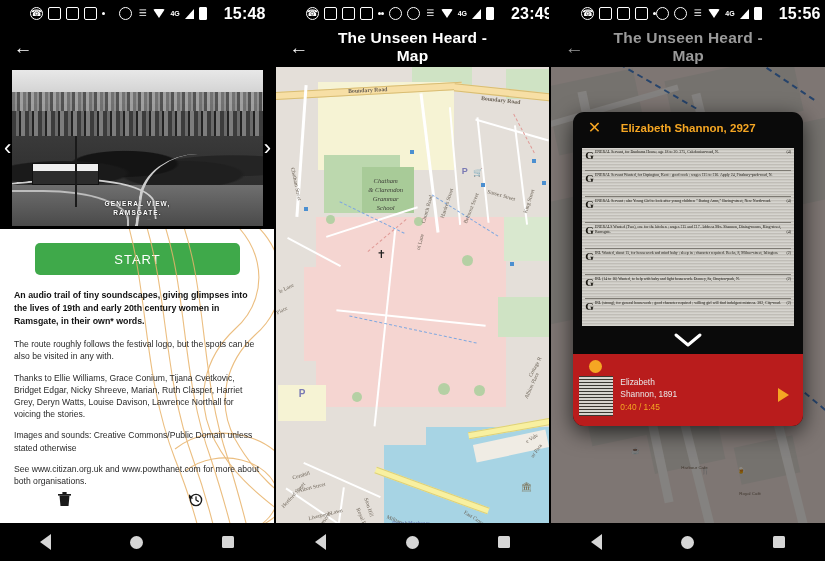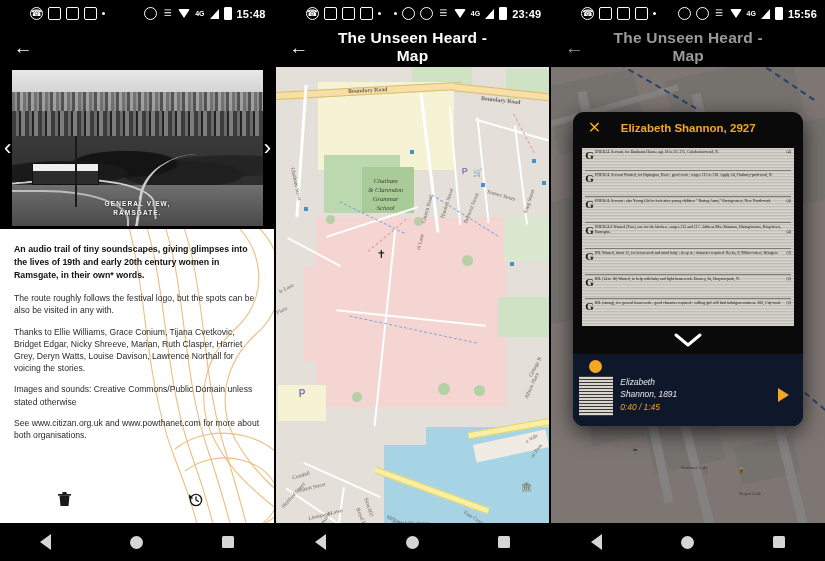--- a/index.html
+++ b/index.html
@@ -8,21 +8,21 @@
   .phone{width:275px;height:561px;position:relative;overflow:hidden;background:#000;}
   .phone.mid{border-left:2px solid #000;border-right:2px solid #000;}
 
   
   .statusbar{height:27px;background:#000;display:flex;align-items:center;
     justify-content:space-between;padding:0 8px;box-sizing:border-box;position:relative;z-index:40;}
   .sb-left,.sb-right{display:flex;align-items:center;gap:5px;}
   .sb-left{margin-left:22px;}
   .sb-icn{width:11px;height:11px;display:inline-block;position:relative;color:#fff;
     font-size:9px;line-height:11px;text-align:center;}
-  .sb-time{color:#fff;font-size:11px;font-weight:bold;letter-spacing:.2px;margin-left:0;}
+  .sb-time{color:#fff;font-size:16px;font-weight:bold;letter-spacing:.2px;margin-left:12px;}
   .ic-ring{border:1.2px solid #fff;border-radius:50%;}
   .ic-sq{border:1.2px solid #fff;border-radius:2px;}
   .dot{width:3px;height:3px;background:#fff;border-radius:50%;}
   .ic-wifi{width:0;height:0;border-left:6px solid transparent;border-right:6px solid transparent;
     border-top:9px solid #fff;border-radius:2px;}
   .ic-sig{width:0;height:0;border-left:9px solid transparent;border-bottom:10px solid #fff;}
   .ic-bat{width:6px;height:11px;border:1.3px solid #fff;border-radius:1px;background:#fff;}
   .ic-4g{font-size:7px;color:#fff;font-weight:bold;}
 
   
@@ -134,21 +134,21 @@
   .clip-inner{position:absolute;inset:0;background:
       repeating-linear-gradient(180deg,#d2d0cb 0 1px,#bdbab4 1px 2px,#c9c7c1 2px 3px);
     filter:contrast(1.05);}
   .ad{position:absolute;left:3px;right:3px;font-size:3.9px;color:#17150f;line-height:1.32;
     font-family:"Liberation Serif",serif;}
   .ad .dc{float:left;font-size:11px;line-height:.78;font-weight:bold;padding-right:1px;margin-top:1px;}
   .ad .n{float:right;}
   .ad-rule{position:absolute;left:3px;right:3px;border-top:.7px solid #7d7a73;}
   .chev{height:28px;display:flex;align-items:center;justify-content:center;}
   .chev svg{display:block;}
-  .player{position:relative;height:72px;background:#0f172a;font-style:italic;}
+  .player{position:relative;height:72px;background:#b91c1c;}
   .p-dot{position:absolute;left:16px;top:6px;width:13px;height:13px;border-radius:50%;background:#f5a623;}
   .p-thumb{position:absolute;left:6px;top:22px;width:34px;height:40px;background:#d6d4ce;overflow:hidden;}
   .p-thumb div{position:absolute;inset:0;
     background:repeating-linear-gradient(180deg,#3a3832 0 1px,#d6d4ce 1px 3px);}
   .p-meta{position:absolute;left:47px;top:23px;color:#e8e8e8;font-size:8.4px;line-height:1.42;}
   .p-time{color:#f5a623;font-size:8.4px;margin-top:1px;}
   .p-play{position:absolute;right:14px;top:34px;width:0;height:0;
     border-top:7px solid transparent;border-bottom:7px solid transparent;border-left:11px solid #f5a623;}
 </style>
 </head>
@@ -209,20 +209,23 @@
             <path d="M22 -10 C 55 70, 45 160, 78 250 C 96 300, 100 325, 104 340"></path>
             <path d="M40 -10 C 75 70, 63 160, 96 250 C 112 300, 118 325, 121 340"></path>
             <path d="M58 -10 C 95 70, 82 160, 113 250 C 128 300, 134 325, 137 340"></path>
             <path d="M88 -6 C 150 20, 160 85, 120 120 C 90 148, 78 190, 100 232 C 120 270, 150 290, 168 305"></path>
             <path d="M104 -6 C 172 18, 184 88, 140 126 C 112 152, 100 192, 120 230 C 140 266, 166 286, 186 300"></path>
             <path d="M60 240 C 100 208, 168 228, 176 268 C 182 302, 140 330, 104 322"></path>
             <path d="M70 262 C 104 236, 156 252, 162 282 C 167 308, 134 330, 108 326"></path>
           </g>
         </svg>
 
+        <div class="startwrap">
+          <button class="btn-start">START</button>
+        </div>
 
         <div class="paras">
           <p class="lead">An audio trail of tiny soundscapes, giving glimpses into the lives of 19th and early 20th century women in Ramsgate, in their own* words.</p>
           <p>The route roughly follows the festival logo, but the spots can be also be visited in any with.</p>
           <p>Thanks to Ellie Williams, Grace Conium, Tijana Cvetkovic, Bridget Edgar, Nicky Shreeve, Marian, Ruth Clasper, Harriet Grey, Deryn Watts, Louise Davison, Lawrence Northall for voicing the stories.</p>
           <p>Images and sounds: Creative Commons/Public Domain unless stated otherwise</p>
           <p>See www.citizan.org.uk and www.powthanet.com for more about both organisations.</p>
         </div>
 
         <div class="s1-tools">

